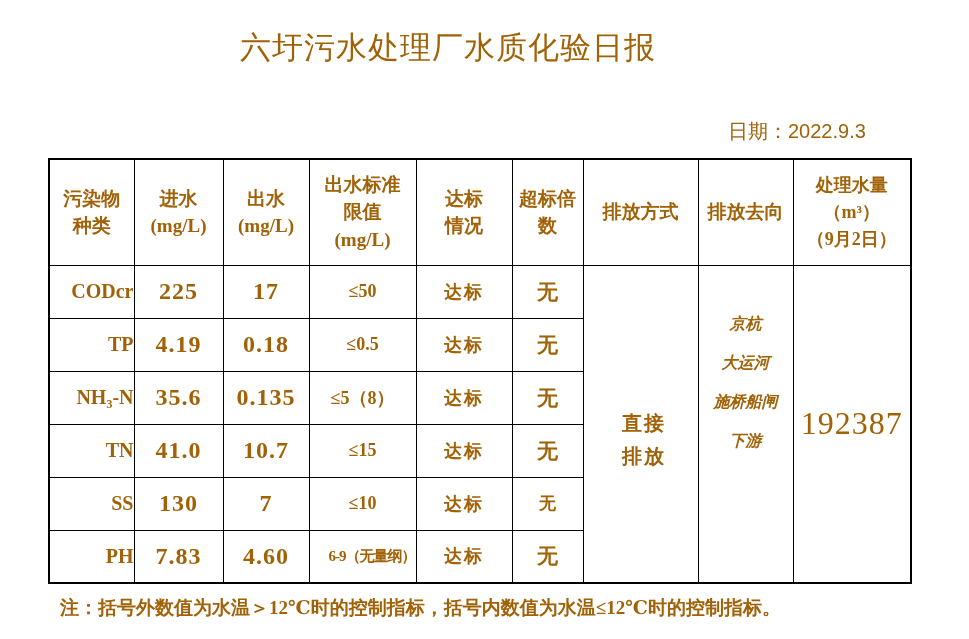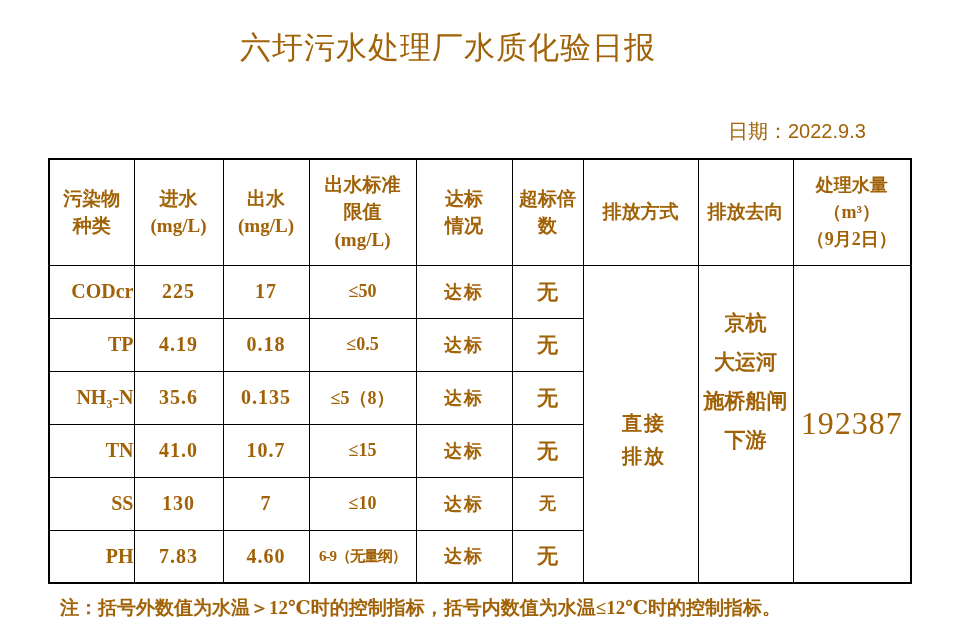--- a/index.html
+++ b/index.html
@@ -31,29 +31,29 @@
   .report th, .report td {
     border:1px solid #000; padding:0;
     text-align:center; vertical-align:middle;
     font-weight:bold; white-space:pre-line; overflow:hidden;
   }
   .report thead tr { height:106px; }
   .report tbody tr { height:53px; }
   .report th { font-size:19px; line-height:1.45; }
   th.th-volume { font-size:18px; line-height:1.5;margin-top:8px; }
   td.pollutant { font-size:20px;text-align:right; }
-  td.num { font-size:20px; letter-spacing:1px;margin-top:29px; }
+  td.num { font-size:24px; letter-spacing:1px;margin-top:29px; }
   td.limit { font-size:18px; }
-  tr.row-ph td.limit { font-size:15px; letter-spacing:-1px; }
+  tr.row-ph td.limit { font-size:15px; letter-spacing:-1px;text-align:right; }
   td.status { font-size:18px; letter-spacing:2px; }
   td.exceed { font-size:21px; }
   tr.row-ss td.exceed { font-size:17px; }
   td.merge-method { font-size:20px; letter-spacing:2px;padding-left:7px; }
   td.merge-method .inner { line-height:33px; transform:translateY(16px); }
-  td.merge-dest { font-size:21px; }
+  td.merge-dest { font-size:16px;font-style:italic; }
   td.merge-dest .inner { line-height:39px; transform:translateY(-42px); }
   td.merge-volume { font-weight:normal; font-size:32px; letter-spacing:1px; }
   .note {
     position:absolute; top:595px; left:60px;
     font-size:19px; font-weight:bold; white-space:nowrap;
   }
 </style>
 </head>
 <body>
 

